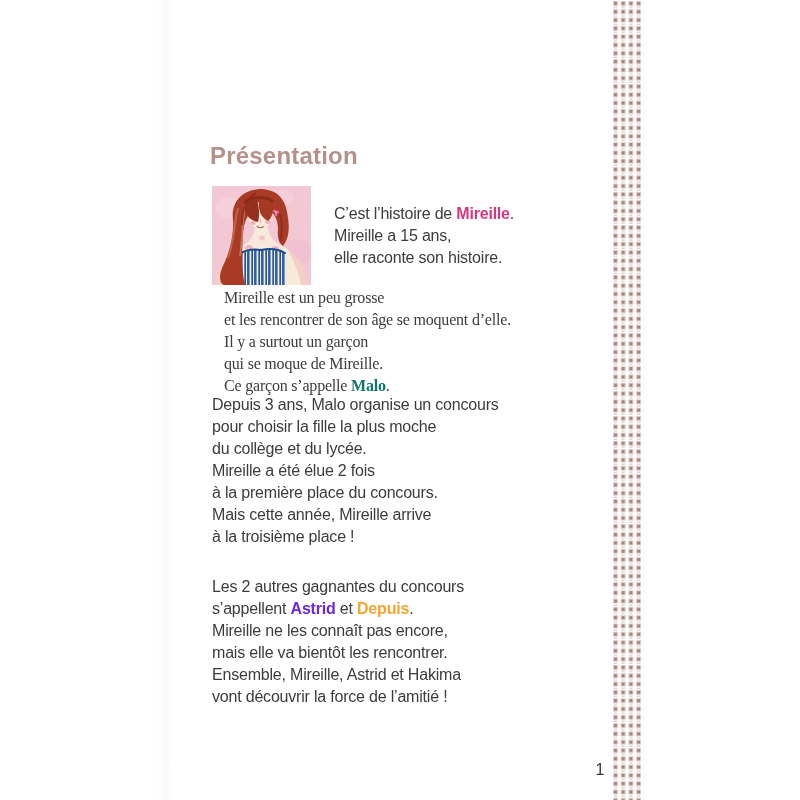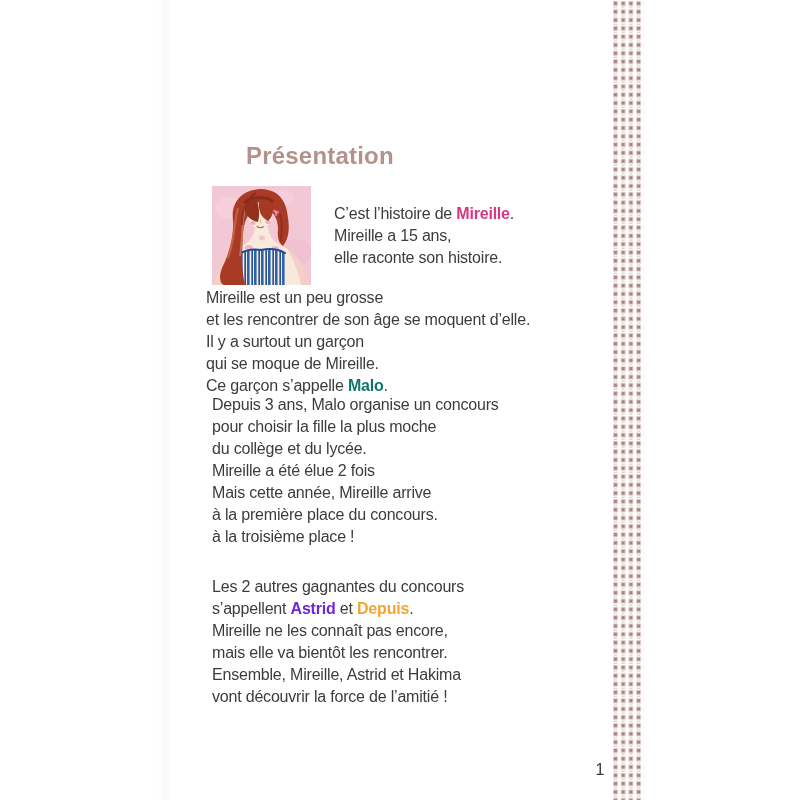--- a/index.html
+++ b/index.html
@@ -12,36 +12,35 @@
   .crease {
     position: absolute; left: 158px; top: 0; width: 14px; height: 800px;
     background: linear-gradient(to right, rgba(0,0,0,0), rgba(120,90,90,0.035), rgba(0,0,0,0));
     pointer-events: none;
   }
 
   .title {
     position: absolute; left: 210px; top: 142px;
     font-size: 24px; font-weight: 700; color: var(--title-color);
     letter-spacing: 0.2px;
-    margin-left: 36px;
   }
 
   .illus {
     position: absolute; left: 212px; top: 186px; width: 99px; height: 99px;
   }
   .illus svg { display: block; width: 99px; height: 99px; }
 
   .para {
     position: absolute; font-size: 16px; line-height: 22px;
     letter-spacing: -0.2px; color: var(--body-color); white-space: nowrap;
   }
   .para .name { font-weight: 700; }
 
   .para-intro   { left: 334px; top: 203px; }
-  .para-about   { left: 206px; top: 287px; }
+  .para-about   { left: 224px; top: 287px; font-family: Liberation Serif, serif; }
   .para-contest { left: 212px; top: 394px; }
   .para-friends { left: 212px; top: 576px; }
 
   .dots-strip { position: absolute; left: 613px; top: 0; width: 31px; height: 800px; }
   .dots-strip svg { display: block; }
 
   .page-number {
     position: absolute; left: 590px; top: 761px; width: 20px;
     text-align: center; font-size: 16px; color: #3a3a3a;
   }
@@ -115,22 +114,22 @@
       <div><span>et les rencontrer de son âge se moquent d’elle.</span></div>
       <div><span>Il y a surtout un garçon</span></div>
       <div><span>qui se moque de Mireille.</span></div>
       <div><span>Ce garçon s’appelle </span><span class="name" style="color: #0f766e;">Malo</span><span>.</span></div>
     </div>
   <div class="para para-contest">
       <div><span>Depuis 3 ans, Malo organise un concours</span></div>
       <div><span>pour choisir la fille la plus moche</span></div>
       <div><span>du collège et du lycée.</span></div>
       <div><span>Mireille a été élue 2 fois</span></div>
+      <div><span>à la première place du concours.</span></div>
       <div><span>Mais cette année, Mireille arrive</span></div>
-      <div><span>à la première place du concours.</span></div>
       <div><span>à la troisième place !</span></div>
     </div>
   <div class="para para-friends">
       <div><span>Les 2 autres gagnantes du concours</span></div>
       <div><span>s’appellent </span><span class="name" style="color: #6d28d9;">Astrid</span><span> et </span><span class="name" style="color: rgb(243, 165, 47);">Depuis</span><span>.</span></div>
       <div><span>Mireille ne les connaît pas encore,</span></div>
       <div><span>mais elle va bientôt les rencontrer.</span></div>
       <div><span>Ensemble, Mireille, Astrid et Hakima</span></div>
       <div><span>vont découvrir la force de l’amitié !</span></div>
     </div>

